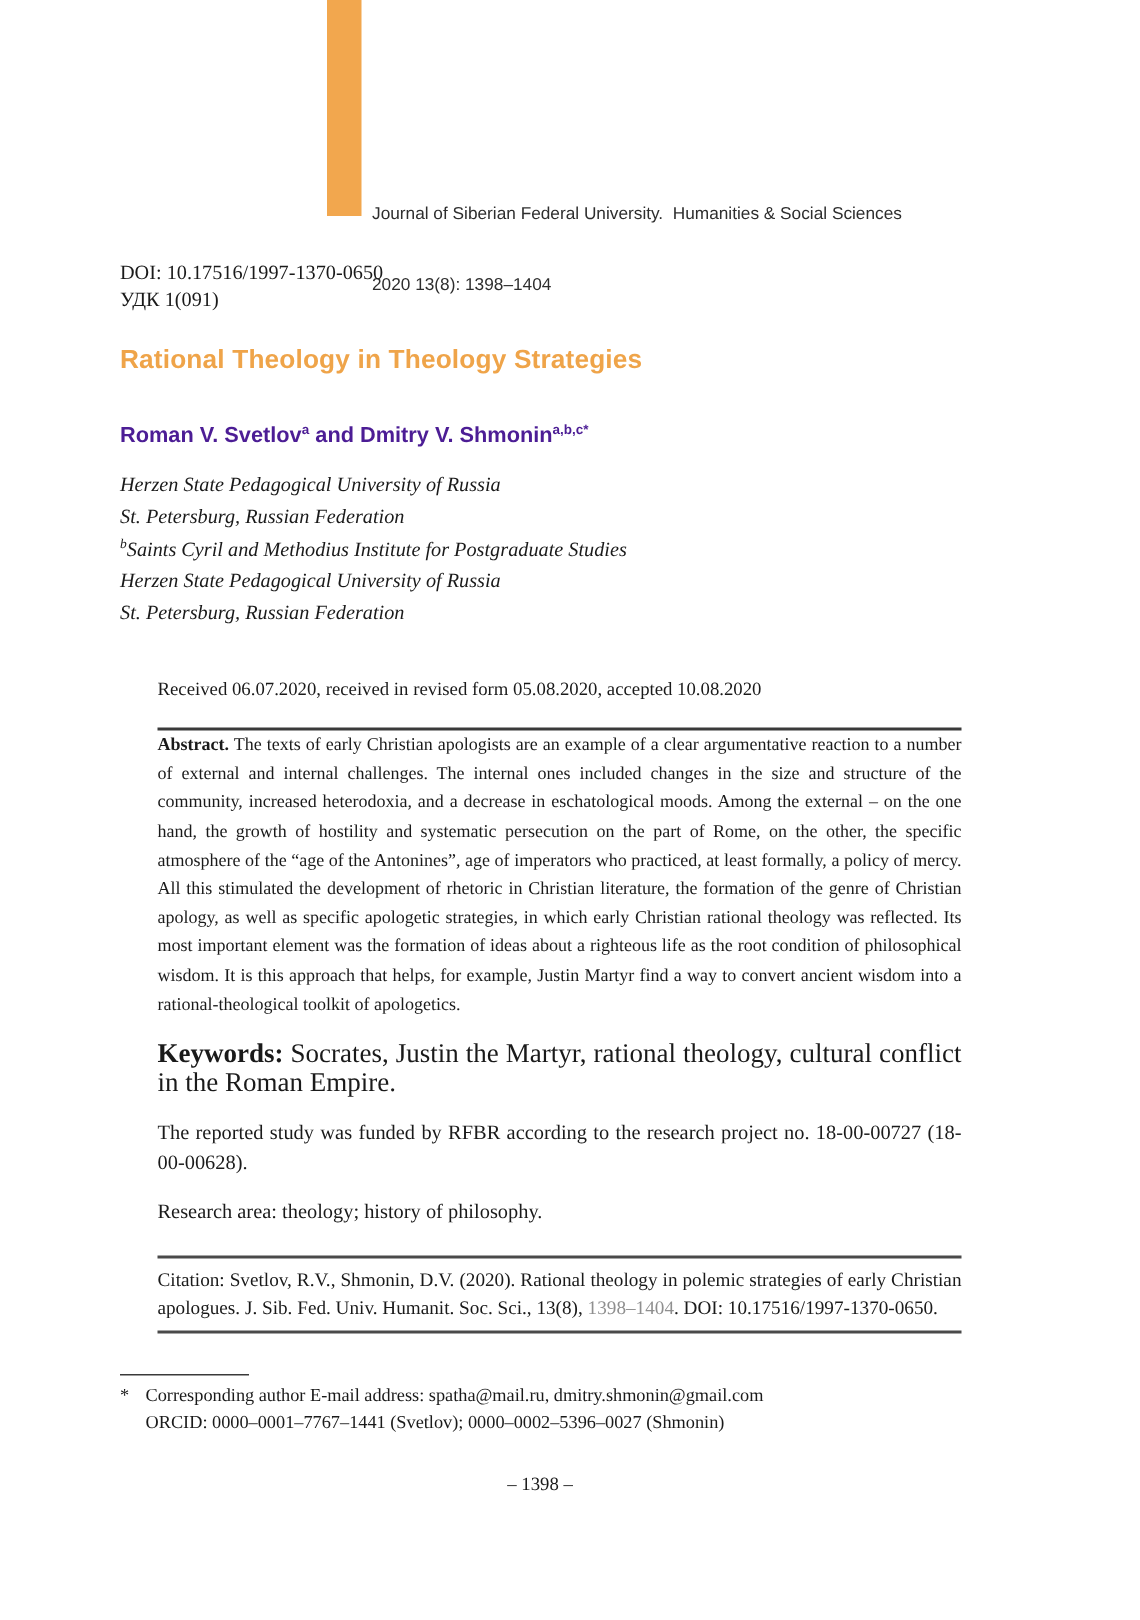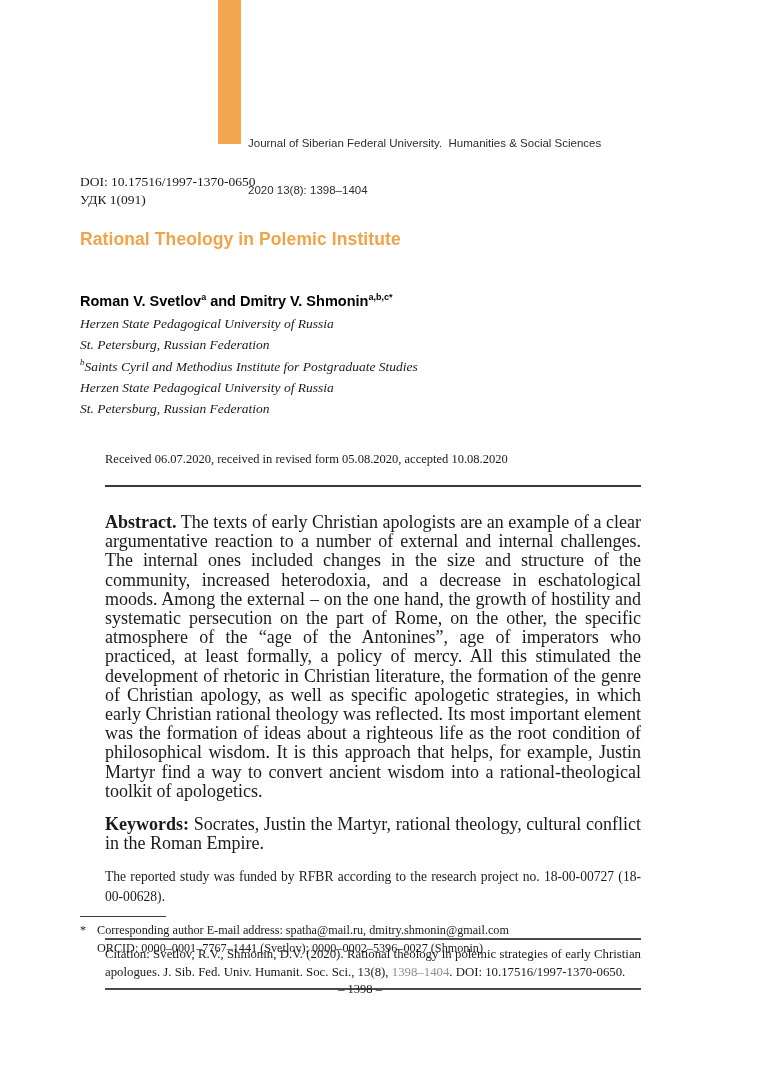--- a/index.html
+++ b/index.html
@@ -32,56 +32,56 @@
   }
 
   
   .article-title {
     position: absolute; left: 80px; top: 228px;
     font-family: "Liberation Sans", sans-serif;
     font-weight: bold; font-size: 17.5px; line-height: 22.5px;
     color: #EFA449; letter-spacing: 0.1px;
   }
   .authors-line {
-    position: absolute; left: 80px; top: 292px;
+    position: absolute; left: 80px; top: 281px;
     font-family: "Liberation Sans", sans-serif;
-    font-weight: bold; font-size: 14.5px; color: #000000;
+    font-weight: bold; font-size: 14.5px; color: #4c1d95;
   }
   .authors-line sup { font-size: 9px; }
 
   .affiliations {
     position: absolute; left: 80px; top: 311px;
     font-style: italic; font-size: 13.5px; line-height: 17.8px;
   }
   .affiliations sup { font-size: 9px; font-style: italic; }
 
   
   .flow {
     position: absolute; left: 105px; top: 452px; width: 536px;
   }
   .received {
     font-size: 12.5px; margin-bottom: 18px;
   }
   .rule-top { border-top: 2px solid #3a3a3a; }
   .abstract-par {
-    margin-top: 26px;
-    font-size: 18px; line-height: 19.2px; text-align: justify;
+    margin-top: 0;
+    font-size: 12px; line-height: 19.2px; text-align: justify;
   }
   .abstract-par b, .keywords-par b { font-weight: bold; }
   .keywords-par {
     margin-top: 14px; font-size: 18px; line-height: 19.2px; text-align: justify;
   }
   .funding-par {
     margin-top: 14px; font-size: 13.6px; line-height: 19.2px; text-align: justify;
   }
   .research-par {
     margin-top: 14px; font-size: 13.6px; line-height: 19.2px;
   }
   .citation-block {
-    margin-top: 32px;
+    margin-top: 20px;
     border-top: 2px solid #4a4a4a; border-bottom: 2px solid #4a4a4a;
     padding: 5px 0 6px 0;
     font-size: 12.8px; line-height: 18.5px; text-align: justify;
   }
   .citation-pages { color: #8f8f8f; }
 
   
   .footnotes {
     position: absolute; left: 80px; top: 916px; width: 560px;
     font-size: 12.2px; line-height: 17.5px;
@@ -107,21 +107,21 @@
     <div>Journal of Siberian Federal University.  Humanities &amp; Social Sciences</div>
     <div>2020 13(8): 1398–1404</div>
   </div>
 
   <div class="meta-block">
     <div>DOI: 10.17516/1997-1370-0650</div>
     <div>УДК 1(091)</div>
   </div>
 
   <h1 class="article-title">
-    <div>Rational Theology in Polemic Institute</div>
+    <div>Rational Theology in Theology Strategies</div>
   </h1>
 
   <div class="authors-line">
     <span>Roman V. Svetlov</span><sup>a</sup><span> and </span><span>Dmitry V. Shmonin</span><sup>a,b,c*</sup>
   </div>
 
   <div class="affiliations">
     <div><sup></sup><span>Herzen State Pedagogical University of Russia</span></div>
     <div><sup></sup><span>St. Petersburg, Russian Federation</span></div>
     <div><sup>b</sup><span>Saints Cyril and Methodius Institute for Postgraduate Studies</span></div>
@@ -133,20 +133,21 @@
     <div class="received">Received 06.07.2020, received in revised form 05.08.2020, accepted 10.08.2020</div>
 
     <div class="rule-top"></div>
 
     <p class="abstract-par"><b>Abstract.</b><span> The texts of early Christian apologists are an example of a clear argumentative reaction to a number of external and internal challenges. The internal ones included changes in the size and structure of the community, increased heterodoxia, and a decrease in eschatological moods. Among the external – on the one hand, the growth of hostility and systematic persecution on the part of Rome, on the other, the specific atmosphere of the “age of the Antonines”, age of imperators who practiced, at least formally, a policy of mercy. All this stimulated the development of rhetoric in Christian literature, the formation of the genre of Christian apology, as well as specific apologetic strategies, in which early Christian rational theology was reflected. Its most important element was the formation of ideas about a righteous life as the root condition of philosophical wisdom. It is this approach that helps, for example, Justin Martyr find a way to convert ancient wisdom into a rational-theological toolkit of apologetics.</span></p>
 
     <p class="keywords-par"><b>Keywords:</b><span> Socrates, Justin the Martyr, rational theology, cultural conflict in the Roman Empire.</span></p>
 
     <p class="funding-par">The reported study was funded by RFBR according to the research project no. 18-00-00727 (18-00-00628).</p>
 
+    <p class="research-par">Research area: theology; history of philosophy.</p>
 
     <div class="citation-block">
       <span>Citation: Svetlov, R.V., Shmonin, D.V. (2020). Rational theology in polemic strategies of early Christian apologues. J. Sib. Fed. Univ. Humanit. Soc. Sci., 13(8), </span><span class="citation-pages">1398–1404</span><span>. DOI: 10.17516/1997-1370-0650.</span>
     </div>
   </div>
 
   <div class="footnotes">
     <div class="footnote-rule"></div>
     <div class="corresponding-row">
       <span class="marker">*</span>

